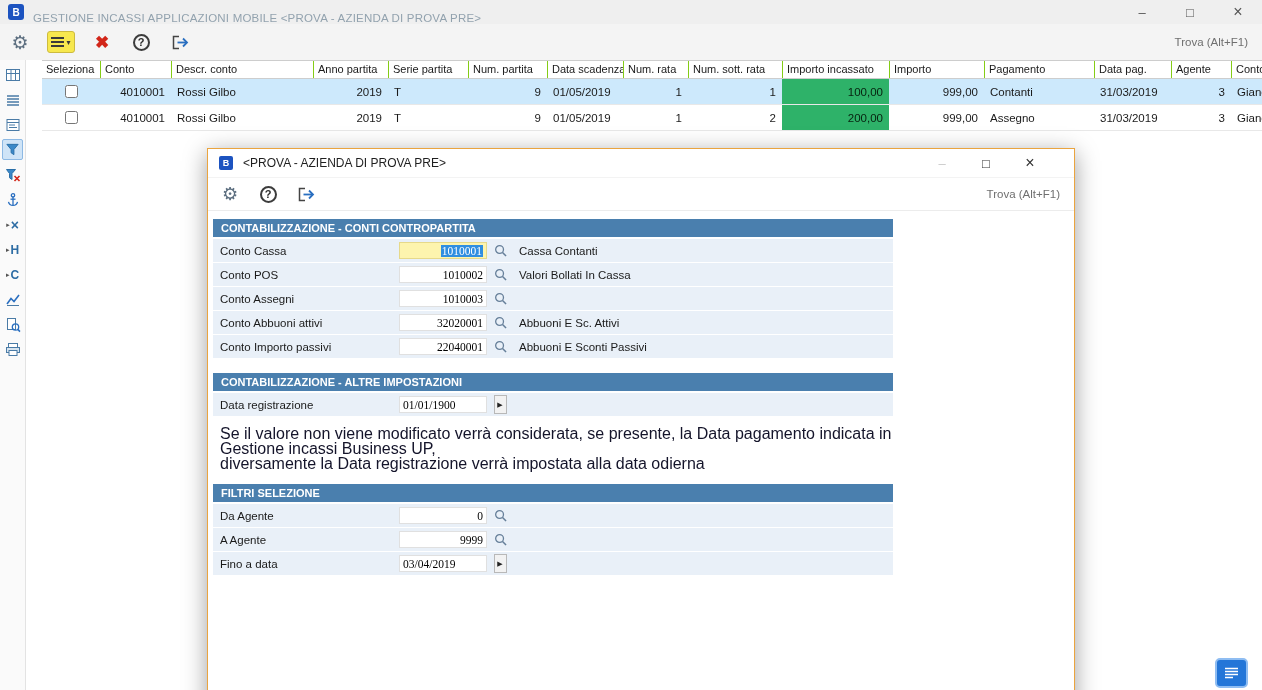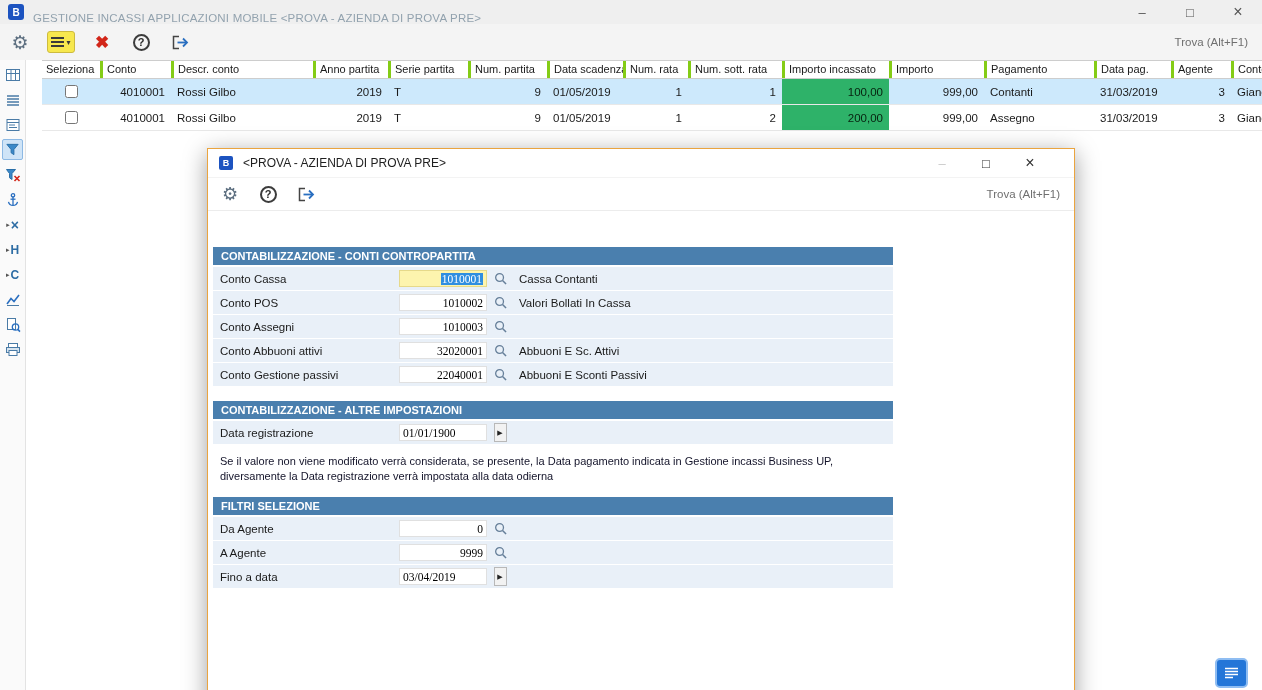--- a/index.html
+++ b/index.html
@@ -28,53 +28,53 @@
   .sidebar { position:absolute; top:60px; left:0; width:26px; height:630px; background:#fafafa; border-right:1px solid #e3e3e3; display:flex; flex-direction:column; align-items:center; padding-top:4px; gap:4px; }
   .side-ic { width:21px; height:21px; display:flex; align-items:center; justify-content:center; cursor:pointer; border-radius:2px; }
   .side-ic.selected { background:#cfe4f7; border:1px solid #8db9e4; }
   .glyph-blue { color:#2e6da4; font-weight:bold; font-size:12px; line-height:1; }
   .mini-caret { font-size:7px; color:#555; margin-right:1px; }
 
   
   .grid-area { position:absolute; top:60px; left:42px; width:1236px; }
   .tbl-header, .tbl-row { display:grid; grid-template-columns:58px 71px 142px 75px 80px 79px 76px 65px 94px 107px 95px 110px 77px 60px minmax(0,1fr); }
   .tbl-header { height:19px; background:#fff; border-top:1px solid #cdcdcd; border-bottom:1px solid #cdcdcd; }
-  .th { font-size:11px; line-height:17px; padding:0 4px; border-left:3px solid #84cc16; white-space:nowrap; overflow:hidden; cursor:pointer; }
+  .th { font-size:11px; line-height:17px; padding:0 4px; border-left:1px solid #84cc16; white-space:nowrap; overflow:hidden; cursor:pointer; }
   .th:first-child { border-left:none; }
   .tbl-row { height:26px; border-bottom:1px solid #e8e8e8; background:#fff; cursor:pointer; }
   .tbl-row.selected { background:#cde9fc; }
   .td { line-height:26px; padding:0 6px; white-space:nowrap; overflow:hidden; }
   .td.num { text-align:right; }
   .td.green { background:#2eb269; text-align:right; color:#07220f; }
   .td.check { display:flex; align-items:center; justify-content:center; padding:0; }
   .td.check input { width:13px; height:13px; cursor:pointer; }
 
   
   .dialog { position:absolute; left:207px; top:148px; width:868px; height:620px; background:#fff; border:1px solid #eaa43f; box-shadow:0 5px 22px rgba(0,0,0,.38); }
   .dlg-titlebar { height:28px; display:flex; align-items:center; padding:0 0 0 11px; background:#fff; }
   .dlg-icon { width:14px; height:14px; background:#1c53c0; border-radius:2px; color:#fff; font-size:9px; font-weight:bold; display:flex; align-items:center; justify-content:center; }
   .dlg-title { margin-left:10px; font-size:12px; color:#1f1f1f; white-space:nowrap; }
   .dlg-controls { margin-left:auto; display:flex; margin-right:22px; }
   .dlg-btn { width:44px; height:28px; display:flex; align-items:center; justify-content:center; font-size:13px; color:#333; cursor:pointer; }
   .dlg-btn.disabled { color:#c9c9c9; }
   .dlg-toolbar { height:34px; display:flex; align-items:center; gap:14px; padding-left:10px; border-bottom:1px solid #ececec; border-top:1px solid #f3f3f3; }
   .dlg-find { margin-left:auto; padding-right:14px; color:#6f6f6f; font-size:11.5px; cursor:pointer; }
   .dlg-body { padding:8px 0 0 5px; }
-  .form { width:680px;margin-top:28px; }
+  .form { width:680px; }
   .sec-h { height:18px; line-height:18px; background:#4a7fae; color:#fff; font-size:11px; font-weight:bold; padding:0 8px; margin-bottom:2px; white-space:nowrap; overflow:hidden; }
   .frow { display:grid; grid-template-columns:186px 92px 18px 1fr; align-items:center; height:23px; margin-bottom:1px; background:#e9f0f8; }
   .flabel { padding-left:7px; white-space:nowrap; overflow:hidden; }
   .finput { width:88px; height:17px; border:1px solid #e0e0e0; background:#fff; font-size:11.5px; font-family:Liberation Serif, serif; padding:0 3px; }
   .finput.num { text-align:right;padding-left:6px; }
   .finput.hl { background:#fdf4ae; border-color:#e6d98a; display:flex; align-items:center; justify-content:flex-end; }
   .finput.hl .sel { background:#2f8ee0; color:#fff; padding:0 1px; }
   .ficon { display:flex; align-items:center; justify-content:center; cursor:pointer; }
   .date-btn { width:13px; height:19px; background:#f2f2f2; border:1px solid #b8b8b8; display:flex; align-items:center; justify-content:center; font-size:7px; color:#222; cursor:pointer; }
   .fdesc { padding-left:10px; white-space:nowrap; overflow:hidden; }
-  .note { margin:10px 0 13px 7px; font-size:11px; color:#14142a; line-height:15px; }
+  .note { margin:10px 0 13px 7px; font-size:16px; color:#14142a; line-height:15px; }
   .sec2 { margin-top:15px; }
 
   
   .corner-widget { position:absolute; right:14px; bottom:2px; width:33px; height:30px; background:#2476d8; border:2px solid #8fbdf2; border-radius:5px; display:flex; align-items:center; justify-content:center; cursor:pointer; }
 </style>
 </head>
 <body>
 
 <div class="titlebar">
   <div class="app-icon">B</div>
@@ -323,21 +323,21 @@
         <span class="ficon">
             <svg width="13" height="13" viewBox="0 0 14 14">
               <circle cx="6" cy="6" r="4.2" fill="none" stroke="#667f99" stroke-width="1.4"></circle>
               <path d="M9.2 9.2L13 13" stroke="#667f99" stroke-width="1.6"></path>
             </svg>
           </span>
         <span class="fdesc">Abbuoni E Sc. Attivi</span>
       </div>
 
       <div class="frow">
-        <span class="flabel">Conto Gestione passivi</span>
+        <span class="flabel">Conto Importo passivi</span>
         <input class="finput num" value="22040001" style="">
         <span class="ficon">
             <svg width="13" height="13" viewBox="0 0 14 14">
               <circle cx="6" cy="6" r="4.2" fill="none" stroke="#667f99" stroke-width="1.4"></circle>
               <path d="M9.2 9.2L13 13" stroke="#667f99" stroke-width="1.6"></path>
             </svg>
           </span>
         <span class="fdesc">Abbuoni E Sconti Passivi</span>
       </div>
 

